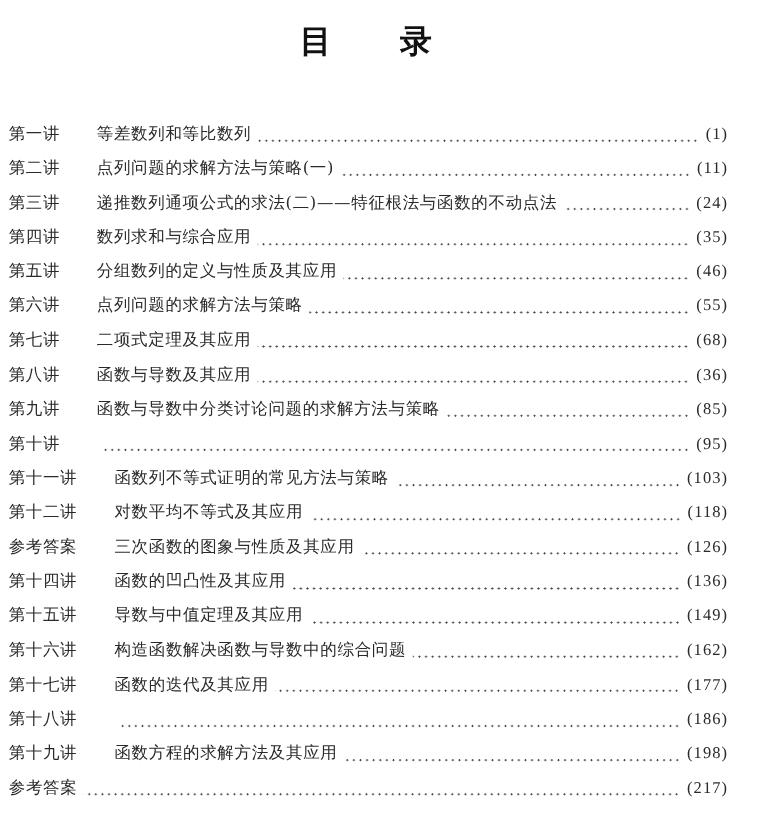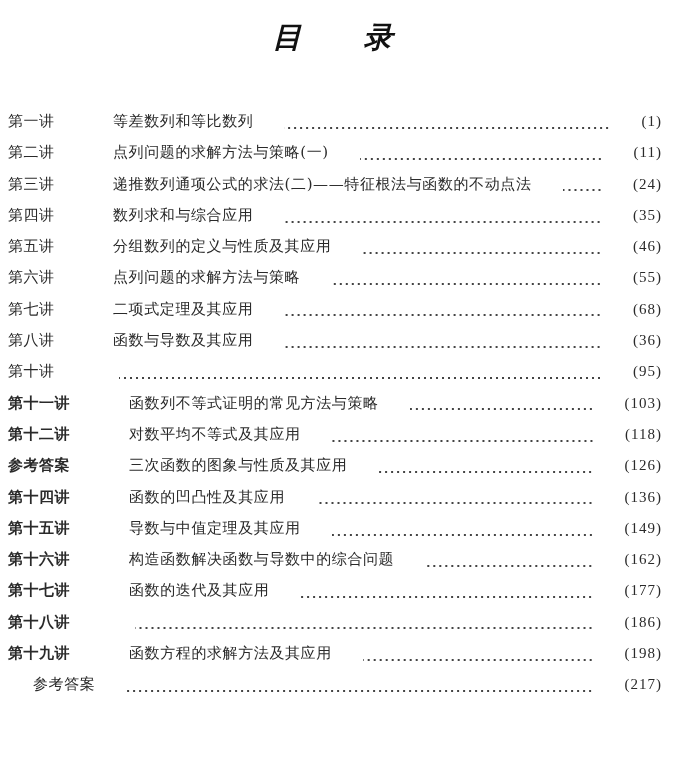--- a/index.html
+++ b/index.html
@@ -21,44 +21,42 @@
       left: 0;
       width: 665px;
       text-align: center;
       font-size: 29px;
       font-weight: bold;
       letter-spacing: 26px;
       padding-left: 26px;
       box-sizing: border-box;
       color: #111;
       line-height: 40px;
-      font-style: italic;
     }
     .toc {
       position: absolute;
       top: 108px;
       left: 8px;
       width: 654px;
     }
     .row {
       display: flex;
       align-items: baseline;
       height: 31.3px;
       font-size: 15px;
       line-height: 26px;
       white-space: nowrap;
       color: #2a2a2a;
-      gap: 25px;
     }
     .chap {
       flex: 0 0 auto;
       letter-spacing: 0.5px;
     }
     .chap.short { width: 80px; }
-    .chap.long { width: 96px; font-weight: bold; }
+    .chap.long { width: 96px; }
     .chap.none { width: 0; }
     .name {
       flex: 0 0 auto;
       letter-spacing: 0.6px;
     }
     .dots {
       flex: 1 1 auto;
       overflow: hidden;
       margin: 0 6px 0 6px;
       position: relative;
@@ -132,20 +130,26 @@
     <span class="dots"></span>
     <span class="page">(68)</span>
   </div>
   <div class="row">
     <span class="chap short">第八讲</span>
     <span class="name">函数与导数及其应用</span>
     <span class="dots"></span>
     <span class="page">(36)</span>
   </div>
   <div class="row">
+    <span class="chap short">第九讲</span>
+    <span class="name">函数与导数中分类讨论问题的求解方法与策略</span>
+    <span class="dots"></span>
+    <span class="page">(85)</span>
+  </div>
+  <div class="row">
     <span class="chap short">第十讲</span>
     <span class="dots"></span>
     <span class="page">(95)</span>
   </div>
   <div class="row">
     <span class="chap long">第十一讲</span>
     <span class="name">函数列不等式证明的常见方法与策略</span>
     <span class="dots"></span>
     <span class="page">(103)</span>
   </div>

